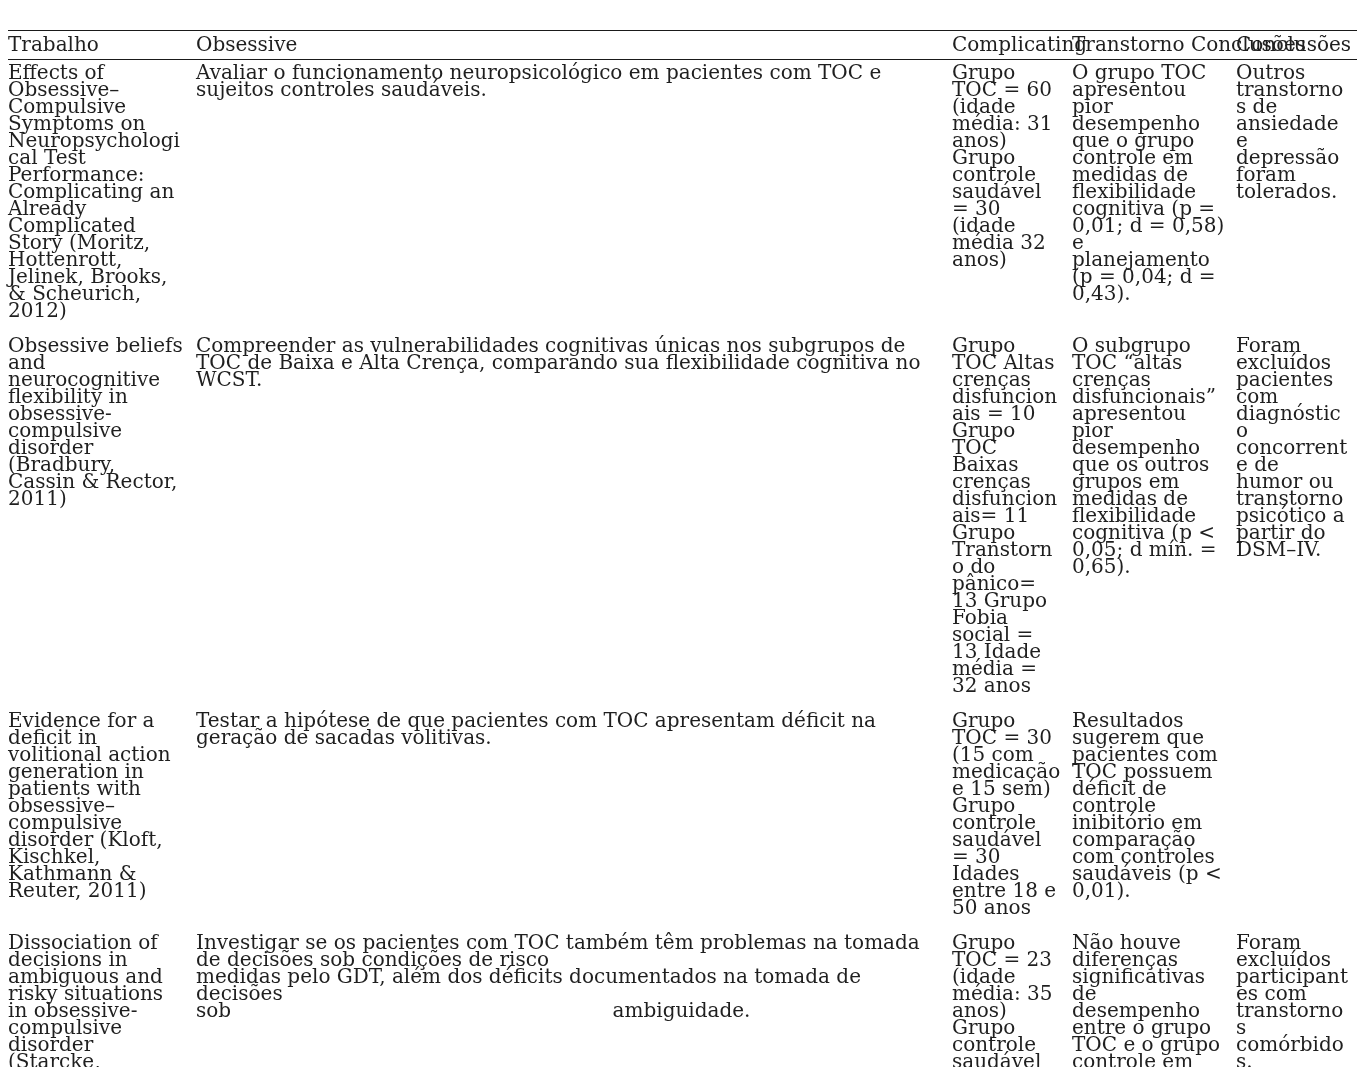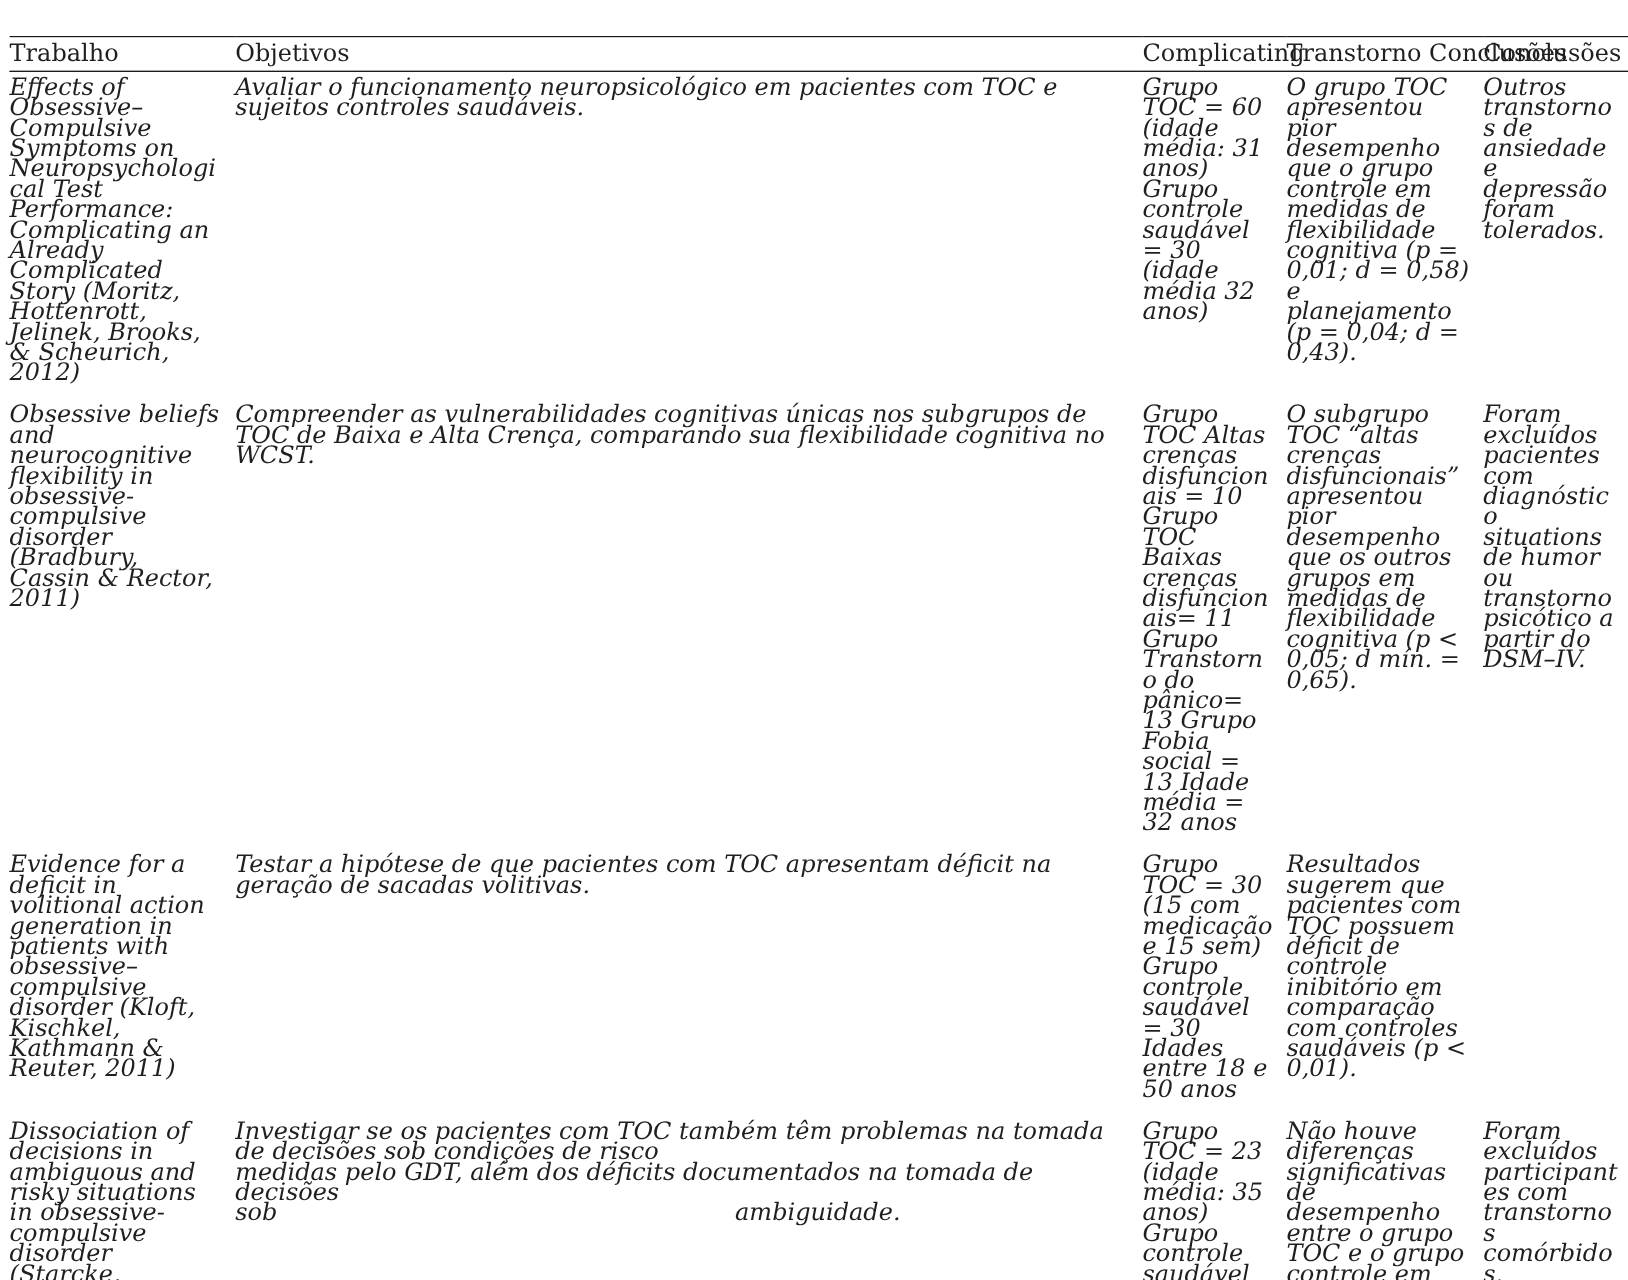--- a/index.html
+++ b/index.html
@@ -35,58 +35,57 @@
     padding: 5px 8px 6px 0;
     vertical-align: bottom;
     white-space: nowrap;
     overflow: visible;
   }
   td {
     vertical-align: top;
     padding: 4px 9px 14px 0;
     white-space: pre-wrap;
     word-wrap: break-word;
-    font-style: italic;
   }
 </style>
 </head>
 <body>
 
 <div class="page">
   <table class="studies">
     <colgroup>
       <col class="c1">
         <col class="c2">
         <col class="c3">
         <col class="c4">
         <col class="c5">
     </colgroup>
     <thead>
       <tr>
         <th>Trabalho</th>
-        <th>Objetivos</th>
+        <th>Obsessive</th>
         <th>Complicating</th>
         <th>Transtorno Conclusões</th>
         <th>Conclusões</th>
       </tr>
     </thead>
     <tbody>
       <tr>
         <td>Effects of Obsessive–Compulsive Symptoms on Neuropsychological Test Performance: Complicating an Already Complicated Story (Moritz, Hottenrott, Jelinek, Brooks, &amp; Scheurich, 2012)</td>
         <td>Avaliar o funcionamento neuropsicológico em pacientes com TOC e sujeitos controles saudáveis.</td>
         <td>Grupo TOC = 60 (idade média: 31 anos) Grupo controle saudável = 30 (idade média 32 anos)</td>
         <td>O grupo TOC apresentou pior desempenho que o grupo controle em medidas de flexibilidade cognitiva (p = 0,01; d = 0,58) e planejamento (p = 0,04; d = 0,43).</td>
         <td>Outros transtornos de ansiedade e depressão foram tolerados.</td>
       </tr>
       <tr>
         <td>Obsessive beliefs and neurocognitive flexibility in obsessive-compulsive disorder (Bradbury, Cassin &amp; Rector, 2011)</td>
         <td>Compreender as vulnerabilidades cognitivas únicas nos subgrupos de TOC de Baixa e Alta Crença, comparando sua flexibilidade cognitiva no WCST.</td>
         <td>Grupo TOC Altas crenças disfuncionais = 10 Grupo TOC Baixas crenças disfuncionais= 11 Grupo Transtorno do pânico= 13 Grupo Fobia social = 13 Idade média = 32 anos</td>
         <td>O subgrupo TOC “altas crenças disfuncionais” apresentou pior desempenho que os outros grupos em medidas de flexibilidade cognitiva (p &lt; 0,05; d mín. = 0,65).</td>
-        <td>Foram excluídos pacientes com diagnóstico situations de humor ou transtorno psicótico a partir do DSM–IV.</td>
+        <td>Foram excluídos pacientes com diagnóstico concorrente de humor ou transtorno psicótico a partir do DSM–IV.</td>
       </tr>
       <tr>
         <td>Evidence for a deficit in volitional action generation in patients with obsessive–compulsive disorder (Kloft, Kischkel, Kathmann &amp; Reuter, 2011)</td>
         <td>Testar a hipótese de que pacientes com TOC apresentam déficit na geração de sacadas volitivas.</td>
         <td>Grupo TOC = 30 (15 com medicação e 15 sem) Grupo controle saudável = 30 Idades entre 18 e 50 anos</td>
         <td>Resultados sugerem que pacientes com TOC possuem déficit de controle inibitório em comparação com controles saudáveis (p &lt; 0,01).</td>
         <td></td>
       </tr>
       <tr>
         <td>Dissociation of decisions in ambiguous and risky situations in obsessive-compulsive disorder (Starcke, Tuschen–Caffier, Markowitsch e Brand, 2007)</td>

